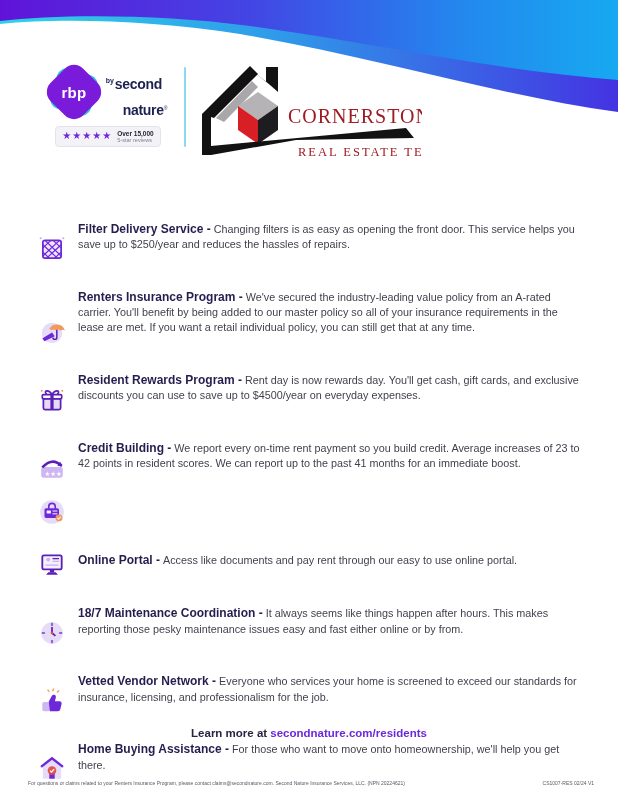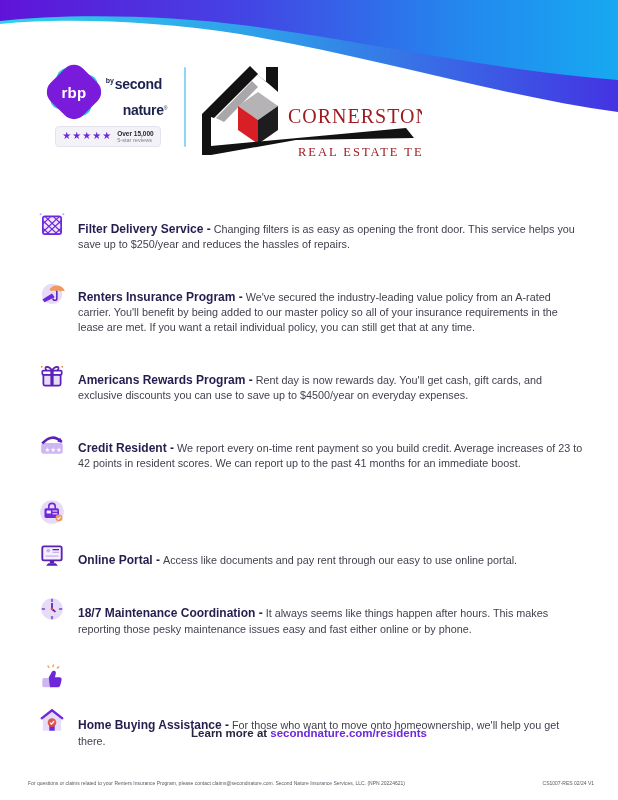--- a/index.html
+++ b/index.html
@@ -31,21 +31,21 @@
   .reviews-text{line-height:1.15;}
   .reviews-text .l1{font-size:6.5px;color:#27263a;font-weight:600;}
   .reviews-text .l2{font-size:5.6px;color:#83818f;}
   .logo-divider{width:2px;height:80px;background:#8ed7f3;margin:0 14px 0 12px;border-radius:2px;}
   
   .headline{position:absolute;top:172px;left:42px;width:545px;font-size:21.5px;
     font-weight:600;color:#221d52;letter-spacing:-.2px;}
   .headline .hl{color:#6c28d4;font-weight:800;background:#b5e8f7;padding:1px 4px 2px 4px;margin-left:4px;}
   
   .benefits{position:absolute;top:210px;left:38px;width:548px;}
-  .benefit{display:flex;gap:12px;margin-bottom:15px;}
+  .benefit{display:flex;gap:12px;margin-bottom:15px;align-items:flex-end;}
   .b-icon{flex:0 0 28px;width:28px;height:28px;margin-top:1px;}
   .b-icon svg{display:block;}
   .b-text{font-size:10.8px;line-height:1.38;color:#413f4c;width:506px;}
   .b-title{font-weight:bold;color:#241e4f;font-size:12px;margin-right:3px;}
   
   .learn-more{position:absolute;top:727px;left:0;width:618px;text-align:center;
     font-size:11.5px;color:#2a2440;font-weight:600;}
   .learn-more .link{color:#6d28d9;font-weight:800;text-decoration:none;cursor:pointer;}
   .legal-row{position:absolute;bottom:14px;left:28px;right:24px;display:flex;
     justify-content:space-between;align-items:flex-end;font-size:5px;color:#5a5864;}
@@ -149,33 +149,33 @@
       <span class="b-icon">
         <svg width="28" height="28" viewBox="0 0 26 26">
           <rect x="5" y="11.5" width="16" height="10.5" rx="1.5" fill="#e6dcf8" stroke="#5b21b6" stroke-width="1.6"></rect>
           <rect x="4" y="8" width="18" height="4" rx="1" fill="#ffffff" stroke="#5b21b6" stroke-width="1.6"></rect>
           <rect x="11.5" y="8" width="3" height="14" fill="#5b21b6"></rect>
           <path d="M13 8 C10 3 4.5 4 8 7.5 M13 8 C16 3 21.5 4 18 7.5" stroke="#5b21b6" stroke-width="1.6" fill="none"></path>
           <circle cx="3.5" cy="4.5" r="1" fill="#f0a060"></circle>
             <circle cx="22.5" cy="4.5" r="1" fill="#f0a060"></circle>
         </svg>
       </span>
-      <p class="b-text"><span class="b-title">Americans Rewards Program -</span><span>Rent day is now rewards day. You'll get cash, gift cards, and exclusive discounts you can use to save up to $4500/year on everyday expenses.</span></p>
+      <p class="b-text"><span class="b-title">Resident Rewards Program -</span><span>Rent day is now rewards day. You'll get cash, gift cards, and exclusive discounts you can use to save up to $4500/year on everyday expenses.</span></p>
     </div>
 
     <div class="benefit">
       <span class="b-icon">
         <svg width="28" height="28" viewBox="0 0 26 26">
           <rect x="3" y="12" width="20" height="10" rx="2" fill="#cdb6f2"></rect>
           <text x="6" y="20" font-size="6" fill="#ffffff">★★★</text>
           <path d="M4 12.5 Q 13 2.5 22 11" stroke="#5b21b6" stroke-width="2.4" fill="none"></path>
           <path d="M22.5 11.5 l-4.5 -0.5 3 -3.5 z" fill="#5b21b6"></path>
         </svg>
       </span>
-      <p class="b-text"><span class="b-title">Credit Resident -</span><span>We report every on-time rent payment so you build credit. Average increases of 23 to 42 points in resident scores. We can report up to the past 41 months for an immediate boost.</span></p>
+      <p class="b-text"><span class="b-title">Credit Building -</span><span>We report every on-time rent payment so you build credit. Average increases of 23 to 42 points in resident scores. We can report up to the past 41 months for an immediate boost.</span></p>
     </div>
 
     <div class="benefit">
       <span class="b-icon">
         <svg width="28" height="28" viewBox="0 0 26 26">
           <circle cx="13" cy="13" r="11" fill="#e6dcf8"></circle>
           <path d="M10 10 v-2 a3 3 0 0 1 6 0 v2" stroke="#6d28d9" stroke-width="1.5" fill="none"></path>
           <rect x="6" y="9.5" width="13.5" height="9" rx="1.5" fill="#6d28d9"></rect>
           <rect x="8" y="11.5" width="4" height="3" rx=".5" fill="#ffffff" opacity=".92"></rect>
           <rect x="13.5" y="11.5" width="4.5" height="1.2" fill="#d8c8f5"></rect>
@@ -205,33 +205,34 @@
       <span class="b-icon">
         <svg width="28" height="28" viewBox="0 0 26 26">
           <circle cx="13" cy="13" r="10" fill="#e6dcf8"></circle>
           <g stroke="#8d6bd9" stroke-width="2">
             <path d="M13 3.5 v3 M13 19.5 v3 M3.5 13 h3 M19.5 13 h3"></path>
           </g>
           <path d="M13 13 L13 7.5 M13 13 L16.2 15.6" stroke="#5b21b6" stroke-width="1.6" fill="none"></path>
           <circle cx="13" cy="13" r="1.2" fill="#e0483a"></circle>
         </svg>
       </span>
-      <p class="b-text"><span class="b-title">18/7 Maintenance Coordination -</span><span>It always seems like things happen after hours. This makes reporting those pesky maintenance issues easy and fast either online or by phone.</span></p>
+      <p class="b-text"><span class="b-title">18/7 Maintenance Coordination -</span><span>It always seems like things happen after hours. This makes reporting those pesky maintenance issues easy and fast either online or by from.</span></p>
     </div>
 
     <div class="benefit">
       <span class="b-icon">
         <svg width="28" height="28" viewBox="0 0 26 26">
           <rect x="4" y="14" width="7" height="8.5" rx="1.5" fill="#cdb6f2"></rect>
           <path d="M11 22.5 h7.5 a2.3 2.3 0 0 0 2.2 -1.8 l1.2 -5 a2 2 0 0 0 -2 -2.5 h-4.2 l0.9 -3.6 a2 2 0 0 0 -3.7 -1.4 l-2.9 5.3 z" fill="#6d28d9"></path>
           <g stroke="#f0a060" stroke-width="1.3" fill="none">
             <path d="M13.5 4 l1.2 -2.6 M17.5 5 l2.3 -1.8 M10.5 4.6 l-1.6 -2.2"></path>
           </g>
         </svg>
       </span>
+      <p class="b-text"><span class="b-title">Vetted Vendor Network -</span><span>Everyone who services your home is screened to exceed our standards for insurance, licensing, and professionalism for the job.</span></p>
     </div>
 
     <div class="benefit">
       <span class="b-icon">
         <svg width="28" height="28" viewBox="0 0 26 26">
           <path d="M4.5 10.5 L13 4 L21.5 10.5 V22 H4.5 Z" fill="#e6dcf8"></path>
           <path d="M2.8 11 L13 3 L23.2 11" stroke="#6d28d9" stroke-width="2.2" fill="none"></path>
           <rect x="10.5" y="17" width="5" height="5" fill="#6d28d9"></rect>
           <circle cx="13" cy="14.5" r="4" fill="#e0483a" opacity=".9"></circle>
           <path d="M11.2 14.5 l1.3 1.4 2.5 -2.8" stroke="#ffffff" stroke-width="1.2" fill="none"></path>

